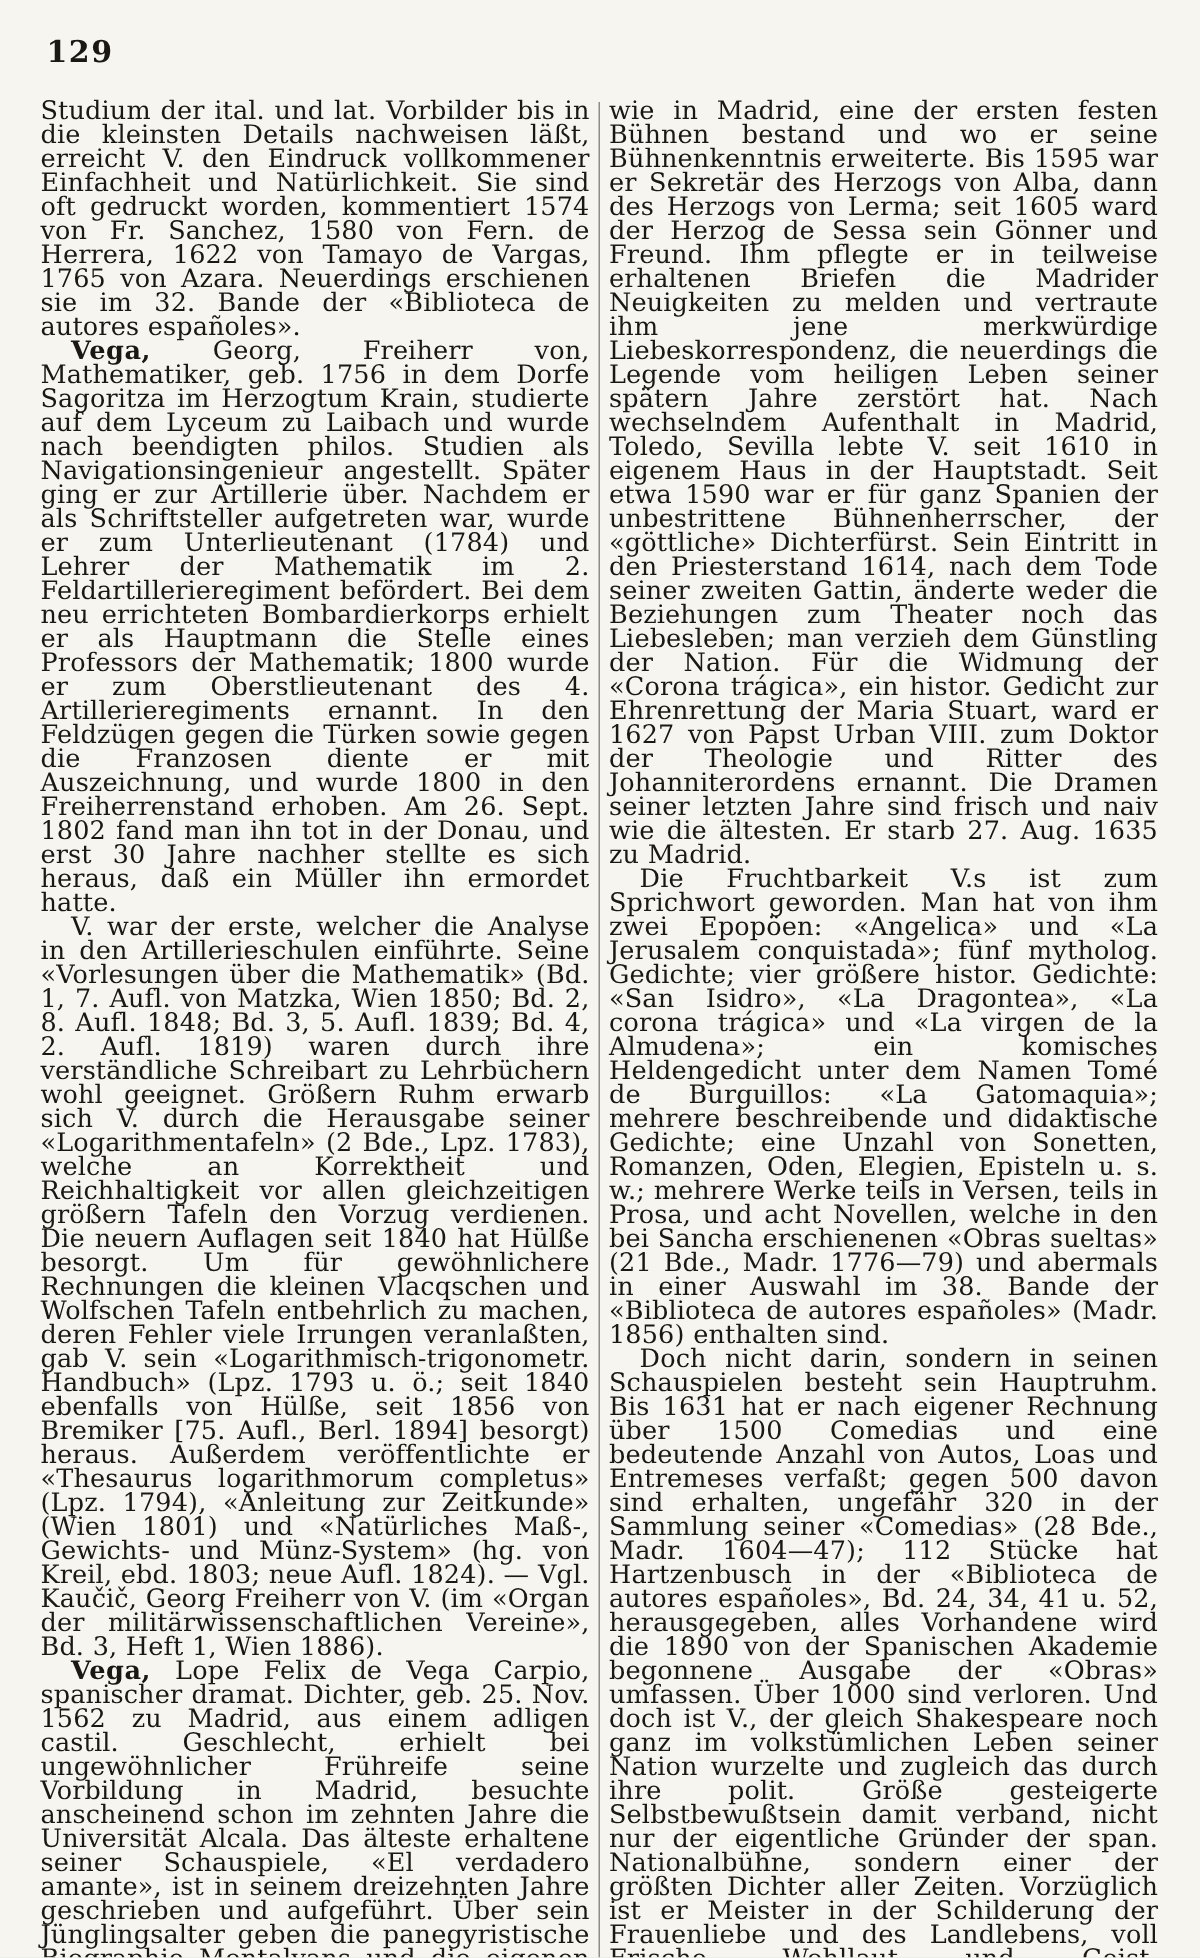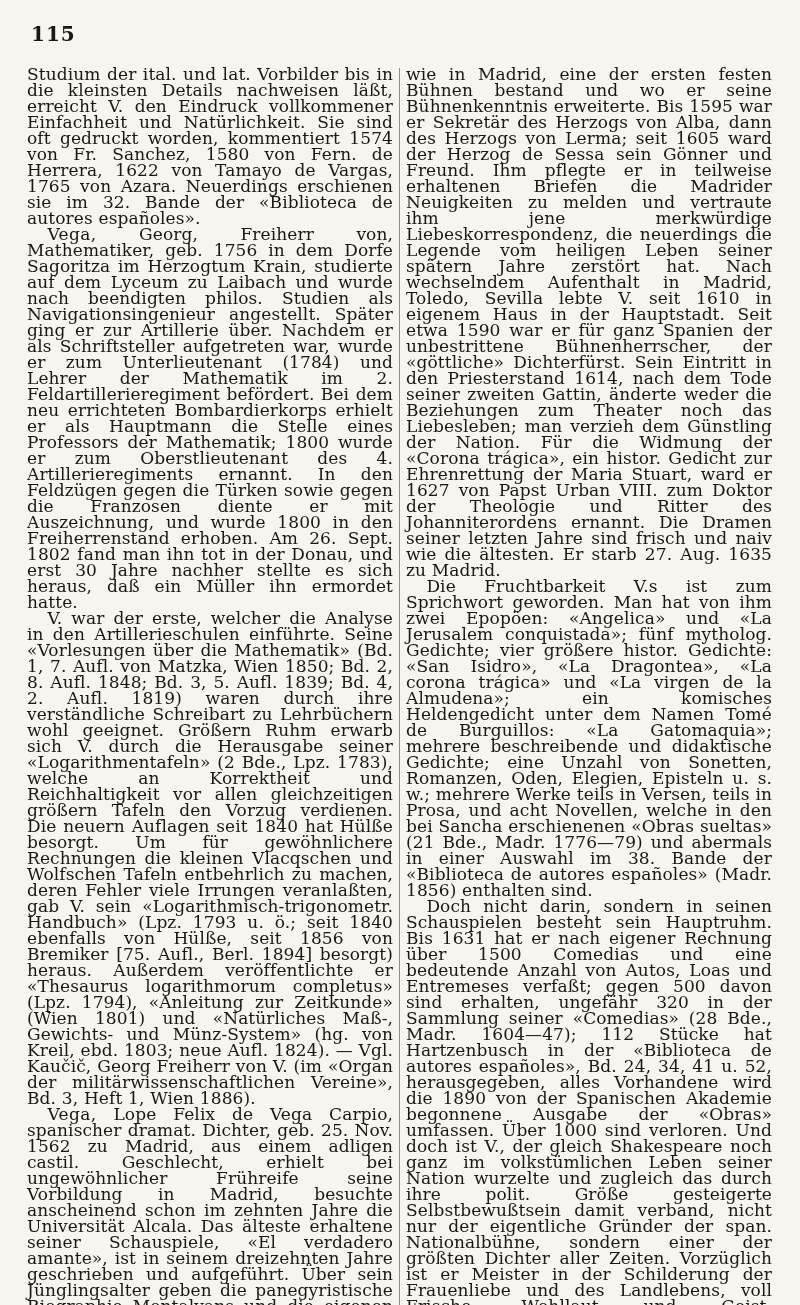--- a/index.html
+++ b/index.html
@@ -51,30 +51,30 @@
   .para {
     margin: 0;
     font-size: 17px;
     line-height: 16px;
     text-align: justify;
     letter-spacing: 0.1px;
     word-spacing: 0.2px;
   }
   .para.indent { text-indent: 1.2em; }
   .lead {
-    font-weight: normal;
+    font-weight: bold;
     letter-spacing: 0.4px;
   }
 </style>
 </head>
 <body>
 
 <div class="page">
   <div class="header">
-    <span class="page-number">115</span>
+    <span class="page-number">129</span>
   </div>
   <div class="content">
     <div class="column">
         <p class="para">Studium der ital. und lat. Vorbilder bis in die kleinsten Details nachweisen läßt, erreicht V. den Eindruck vollkommener Einfachheit und Natürlichkeit. Sie sind oft gedruckt worden, kommentiert 1574 von Fr. Sanchez, 1580 von Fern. de Herrera, 1622 von Tamayo de Vargas, 1765 von Azara. Neuerdings erschienen sie im 32. Bande der «Biblioteca de autores españoles».</p>
         <p class="para indent"><b class="lead">Vega,</b> Georg, Freiherr von, Mathematiker, geb. 1756 in dem Dorfe Sagoritza im Herzogtum Krain, studierte auf dem Lyceum zu Laibach und wurde nach beendigten philos. Studien als Navigationsingenieur angestellt. Später ging er zur Artillerie über. Nachdem er als Schriftsteller aufgetreten war, wurde er zum Unterlieutenant (1784) und Lehrer der Mathematik im 2. Feldartillerieregiment befördert. Bei dem neu errichteten Bombardierkorps erhielt er als Hauptmann die Stelle eines Professors der Mathematik; 1800 wurde er zum Oberstlieutenant des 4. Artillerieregiments ernannt. In den Feldzügen gegen die Türken sowie gegen die Franzosen diente er mit Auszeichnung, und wurde 1800 in den Freiherrenstand erhoben. Am 26. Sept. 1802 fand man ihn tot in der Donau, und erst 30 Jahre nachher stellte es sich heraus, daß ein Müller ihn ermordet hatte.</p>
         <p class="para indent">V. war der erste, welcher die Analyse in den Artillerieschulen einführte. Seine «Vorlesungen über die Mathematik» (Bd. 1, 7. Aufl. von Matzka, Wien 1850; Bd. 2, 8. Aufl. 1848; Bd. 3, 5. Aufl. 1839; Bd. 4, 2. Aufl. 1819) waren durch ihre verständliche Schreibart zu Lehrbüchern wohl geeignet. Größern Ruhm erwarb sich V. durch die Herausgabe seiner «Logarithmentafeln» (2 Bde., Lpz. 1783), welche an Korrektheit und Reichhaltigkeit vor allen gleichzeitigen größern Tafeln den Vorzug verdienen. Die neuern Auflagen seit 1840 hat Hülße besorgt. Um für gewöhnlichere Rechnungen die kleinen Vlacqschen und Wolfschen Tafeln entbehrlich zu machen, deren Fehler viele Irrungen veranlaßten, gab V. sein «Logarithmisch-trigonometr. Handbuch» (Lpz. 1793 u. ö.; seit 1840 ebenfalls von Hülße, seit 1856 von Bremiker [75. Aufl., Berl. 1894] besorgt) heraus. Außerdem veröffentlichte er «Thesaurus logarithmorum completus» (Lpz. 1794), «Anleitung zur Zeitkunde» (Wien 1801) und «Natürliches Maß-, Gewichts- und Münz-System» (hg. von Kreil, ebd. 1803; neue Aufl. 1824). — Vgl. Kaučič, Georg Freiherr von V. (im «Organ der militärwissenschaftlichen Vereine», Bd. 3, Heft 1, Wien 1886).</p>
         <p class="para indent"><b class="lead">Vega,</b> Lope Felix de Vega Carpio, spanischer dramat. Dichter, geb. 25. Nov. 1562 zu Madrid, aus einem adligen castil. Geschlecht, erhielt bei ungewöhnlicher Frühreife seine Vorbildung in Madrid, besuchte anscheinend schon im zehnten Jahre die Universität Alcala. Das älteste erhaltene seiner Schauspiele, «El verdadero amante», ist in seinem dreizehnten Jahre geschrieben und aufgeführt. Über sein Jünglingsalter geben die panegyristische Biographie Montalvans und die eigenen Bekenntnisse, zum Teil in der Form poet. Selbstverkleidung, ein aus Wahrheit und Dichtung gemischtes, in den Umrissen widerspruchsvolles Bild; klar sind wechselvolle Erlebnisse, eine glänzende und glückliche Naturanlage von unerschöpflicher Lebensfreudigkeit, die bei nichts weniger als untadliger Führung doch nie dem Gemeinen verfällt. 1582 nahm er am Zuge gegen die Azoren, 1588 an dem der Armada teil; eine Ausweisung brachte ihn 1585 auf längere Zeit nach Valencia, wo,</p>
       </div>
     <div class="column-divider"></div>
     <div class="column">

